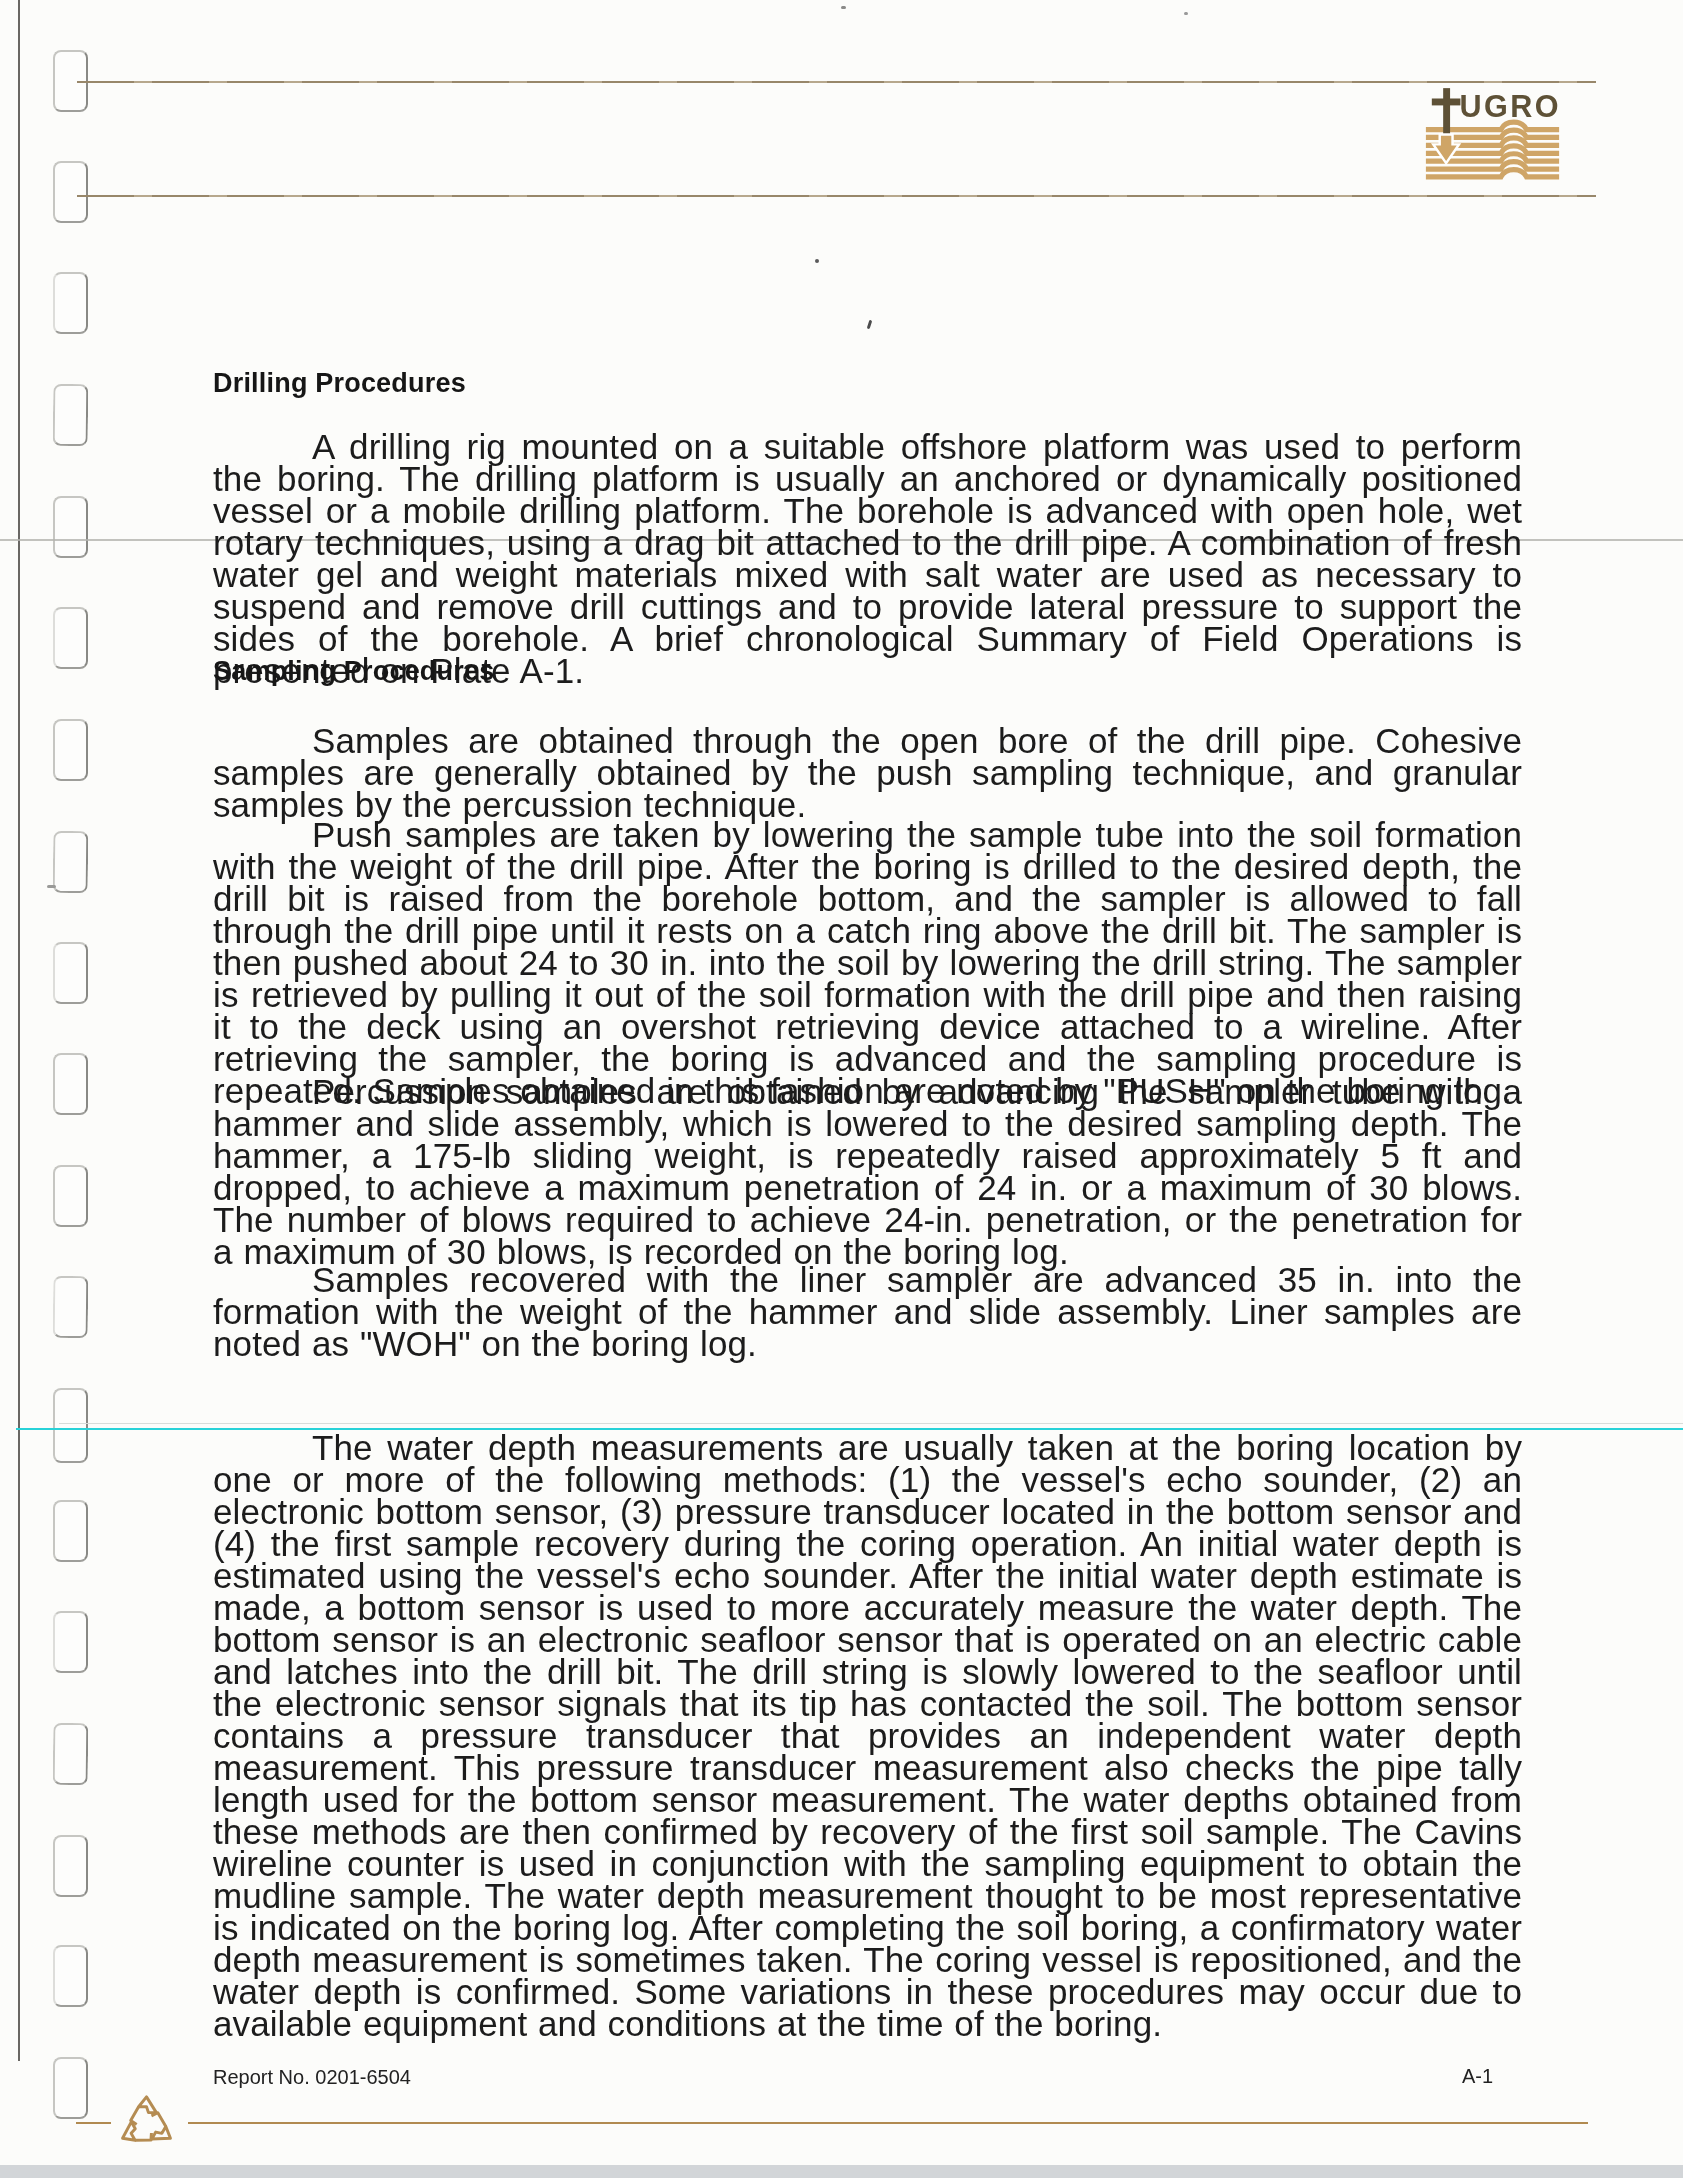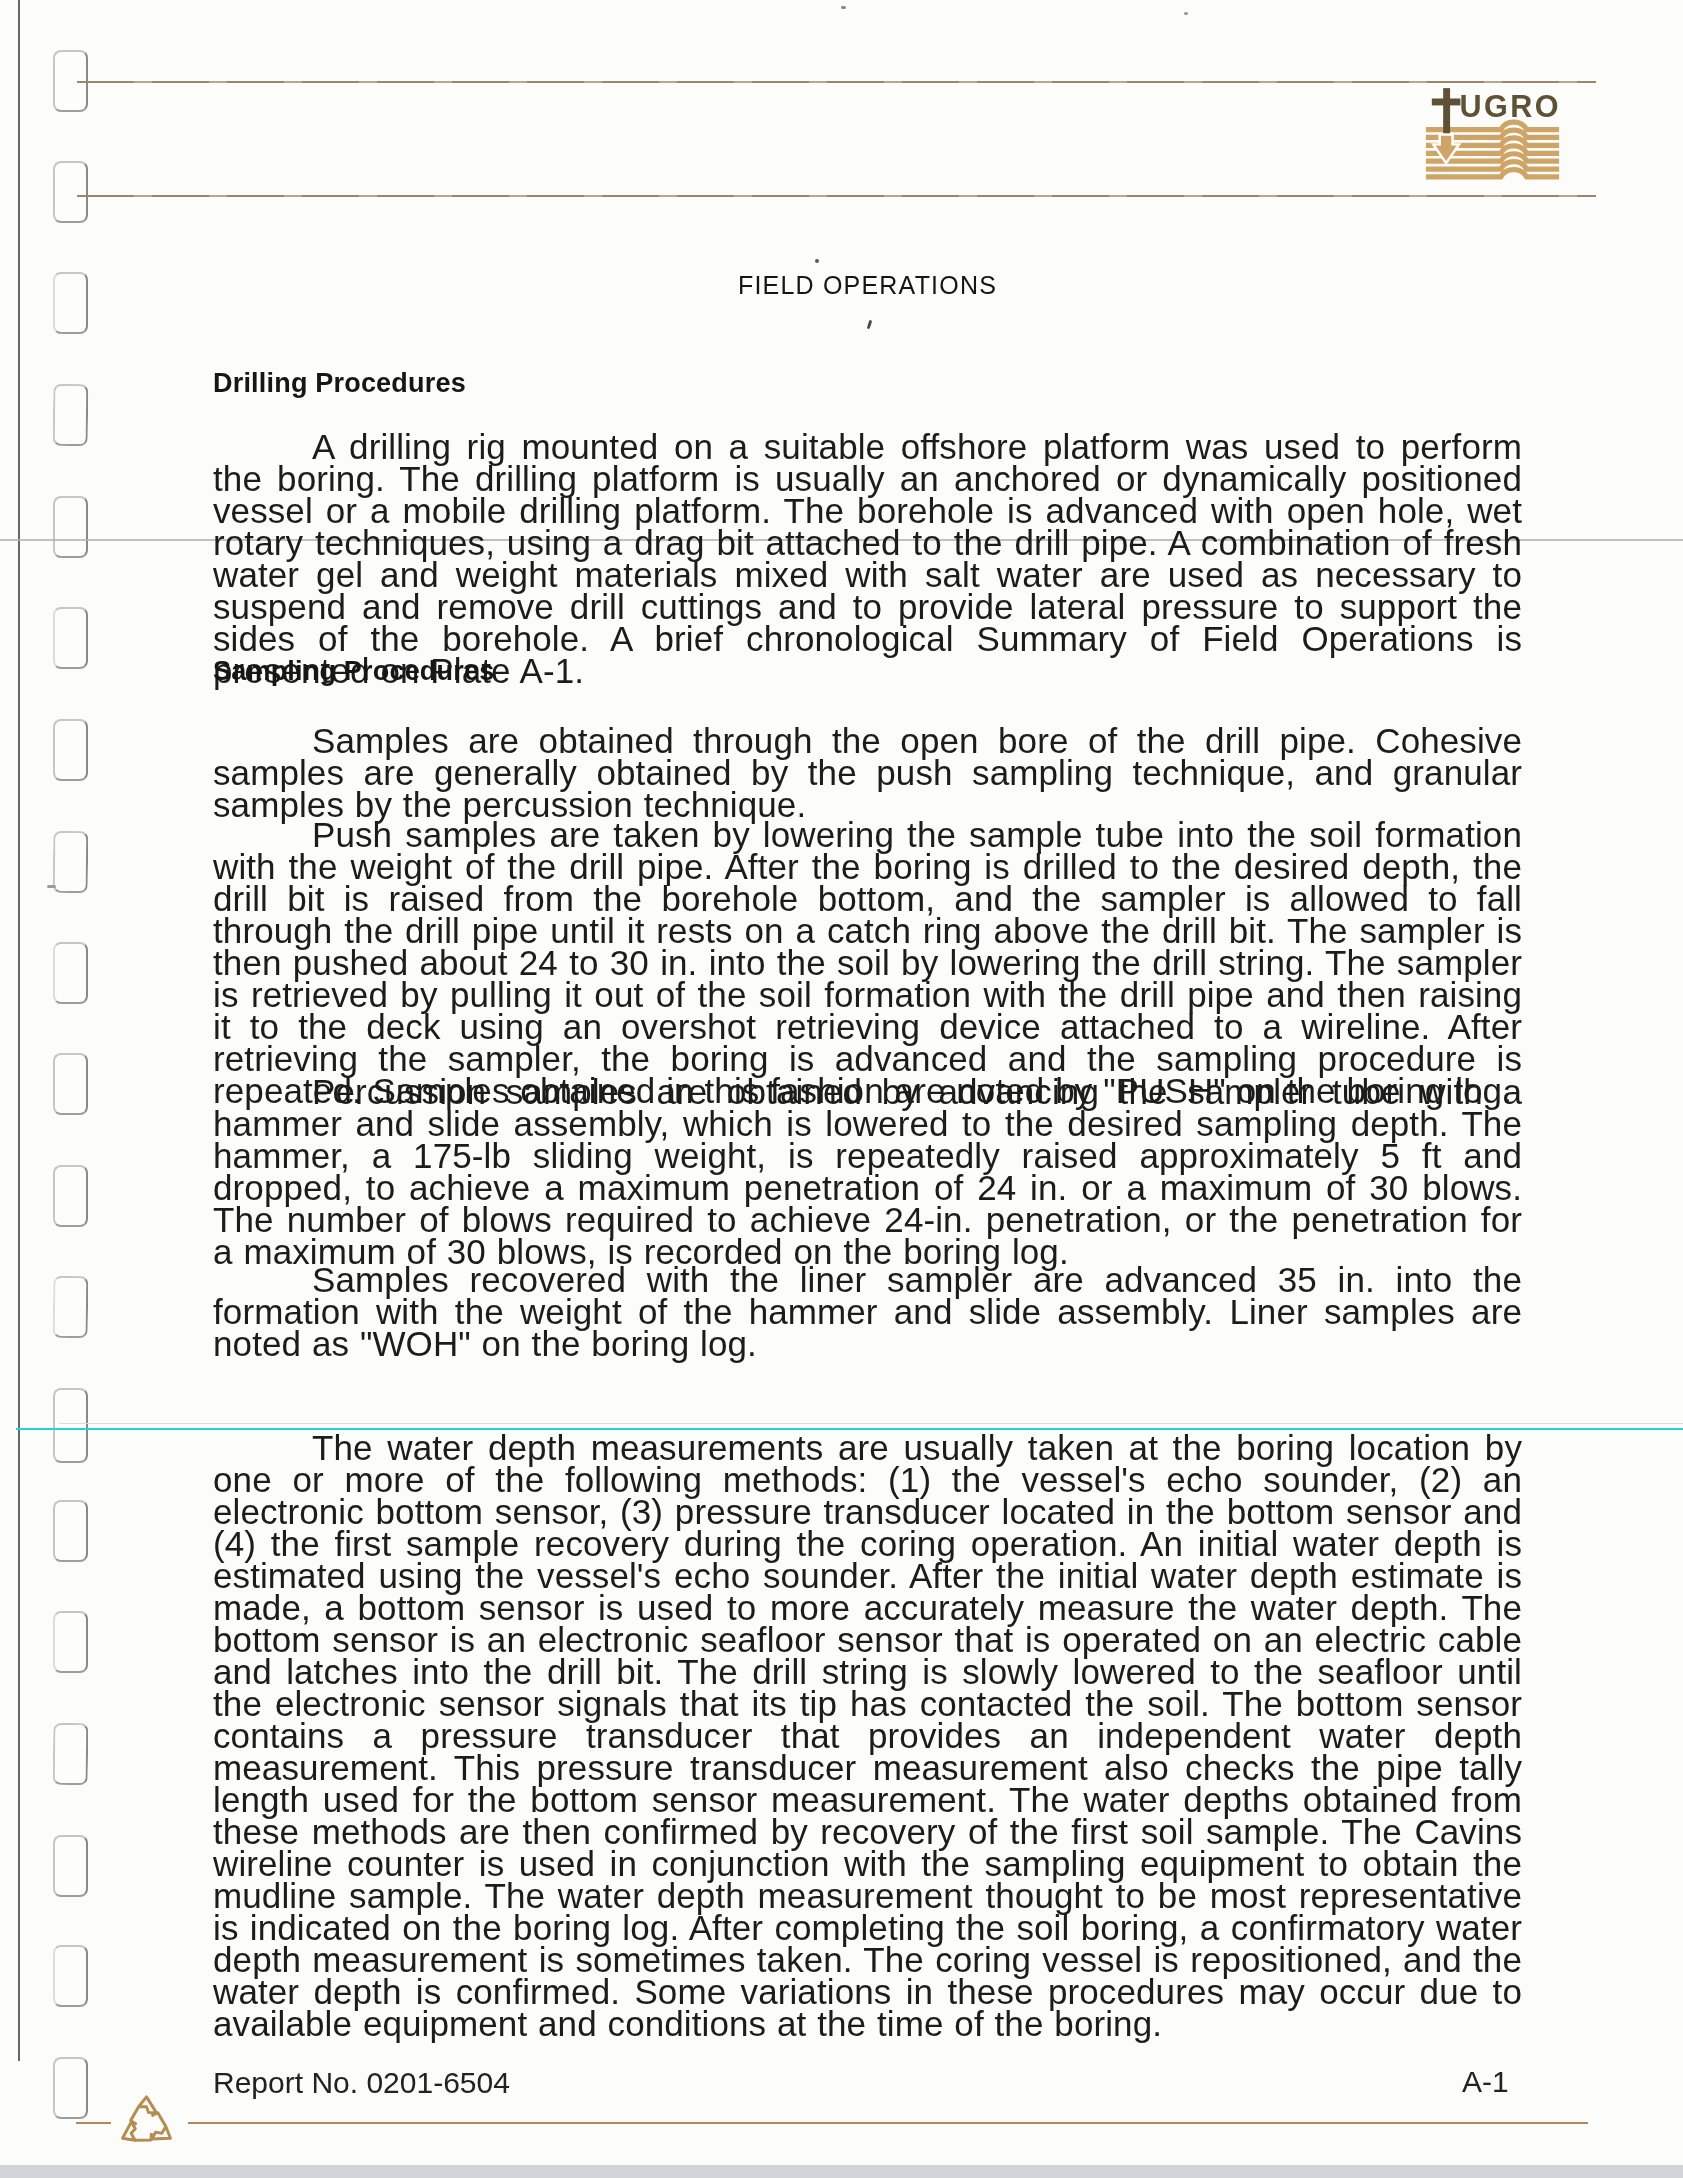--- a/index.html
+++ b/index.html
@@ -40,21 +40,21 @@
     text-align:center;font-size:25px;letter-spacing:1.2px;
     color:#151515;font-weight:500;
   }
   .heading{font-weight:bold;font-size:27px;letter-spacing:0.2px;color:#161616;}
   .para{
     font-size:35px;line-height:32px;
     text-align:justify;text-indent:99px;
     letter-spacing:0.1px;word-spacing:1px;
     color:#1c1c1c;
   }
-  .footer-text{position:absolute;font-size:30px;color:#222;}
+  .footer-text{position:absolute;font-size:20px;color:#222;}
   .recycle{position:absolute;left:109px;top:2085px;width:75px;height:75px;}
 </style>
 </head>
 <body>
 
 <div class="page">
 
   <div class="edge-vline"></div>
   <div class="bind-marks">
     <div class="bmark" style="top:50px"></div>
@@ -108,21 +108,20 @@
 
       <rect x="25.5" y="3" width="7" height="50" fill="#5e5136"></rect>
       <rect x="14" y="13.5" width="29" height="7" fill="#5e5136"></rect>
 
       <polygon points="22,50 35,50 35,60 41.5,60 28.5,79 15.5,60 22,60" fill="#cfa567" stroke="#ffffff" stroke-width="2.5"></polygon>
 
       <text x="42" y="32" font-family="Liberation Sans, sans-serif" font-size="31" font-weight="bold" letter-spacing="2.5" fill="#5e5136">UGRO</text>
     </svg>
   </div>
 
-  <div class="tblock doc-title" style="top:271px">FIELD OPERATIONS</div>
 
   <div class="tblock heading" style="top:368px">Drilling Procedures</div>
   <div class="tblock para" style="top:431px">A drilling rig mounted on a suitable offshore platform was used to perform the boring.  The drilling platform is usually an anchored or dynamically positioned vessel or a mobile drilling platform.  The borehole is advanced with open hole, wet rotary techniques, using a drag bit attached to the drill pipe.  A combination of fresh water gel and weight materials mixed with salt water are used as necessary to suspend and remove drill cuttings and to provide lateral pressure to support the sides of the borehole.  A brief chronological Summary of Field Operations is presented on Plate A-1.</div>
 
   <div class="tblock heading" style="top:656px">Sampling Procedures</div>
   <div class="tblock para" style="top:725px">Samples are obtained through the open bore of the drill pipe.  Cohesive samples are generally obtained by the push sampling technique, and granular samples by the percussion technique.</div>
   <div class="tblock para" style="top:819px">Push samples are taken by lowering the sample tube into the soil formation with the weight of the drill pipe.  After the boring is drilled to the desired depth, the drill bit is raised from the borehole bottom, and the sampler is allowed to fall through the drill pipe until it rests on a catch ring above the drill bit.  The sampler is then pushed about 24 to 30 in. into the soil by lowering the drill string.  The sampler is retrieved by pulling it out of the soil formation with the drill pipe and then raising it to the deck using an overshot retrieving device attached to a wireline.  After retrieving the sampler, the boring is advanced and the sampling procedure is repeated.  Samples obtained in this fashion are noted by "PUSH" on the boring log.</div>
   <div class="tblock para" style="top:1076px">Percussion samples are obtained by advancing the sampler tube with a hammer and slide assembly, which is lowered to the desired sampling depth.  The hammer, a 175-lb sliding weight, is repeatedly raised approximately 5 ft and dropped, to achieve a maximum penetration of 24 in. or a maximum of 30 blows.  The number of blows required to achieve 24-in. penetration, or the penetration for a maximum of 30 blows, is recorded on the boring log.</div>
   <div class="tblock para" style="top:1264px">Samples recovered with the liner sampler are advanced 35 in. into the formation with the weight of the hammer and slide assembly.  Liner samples are noted as "WOH" on the boring log.</div>
 

